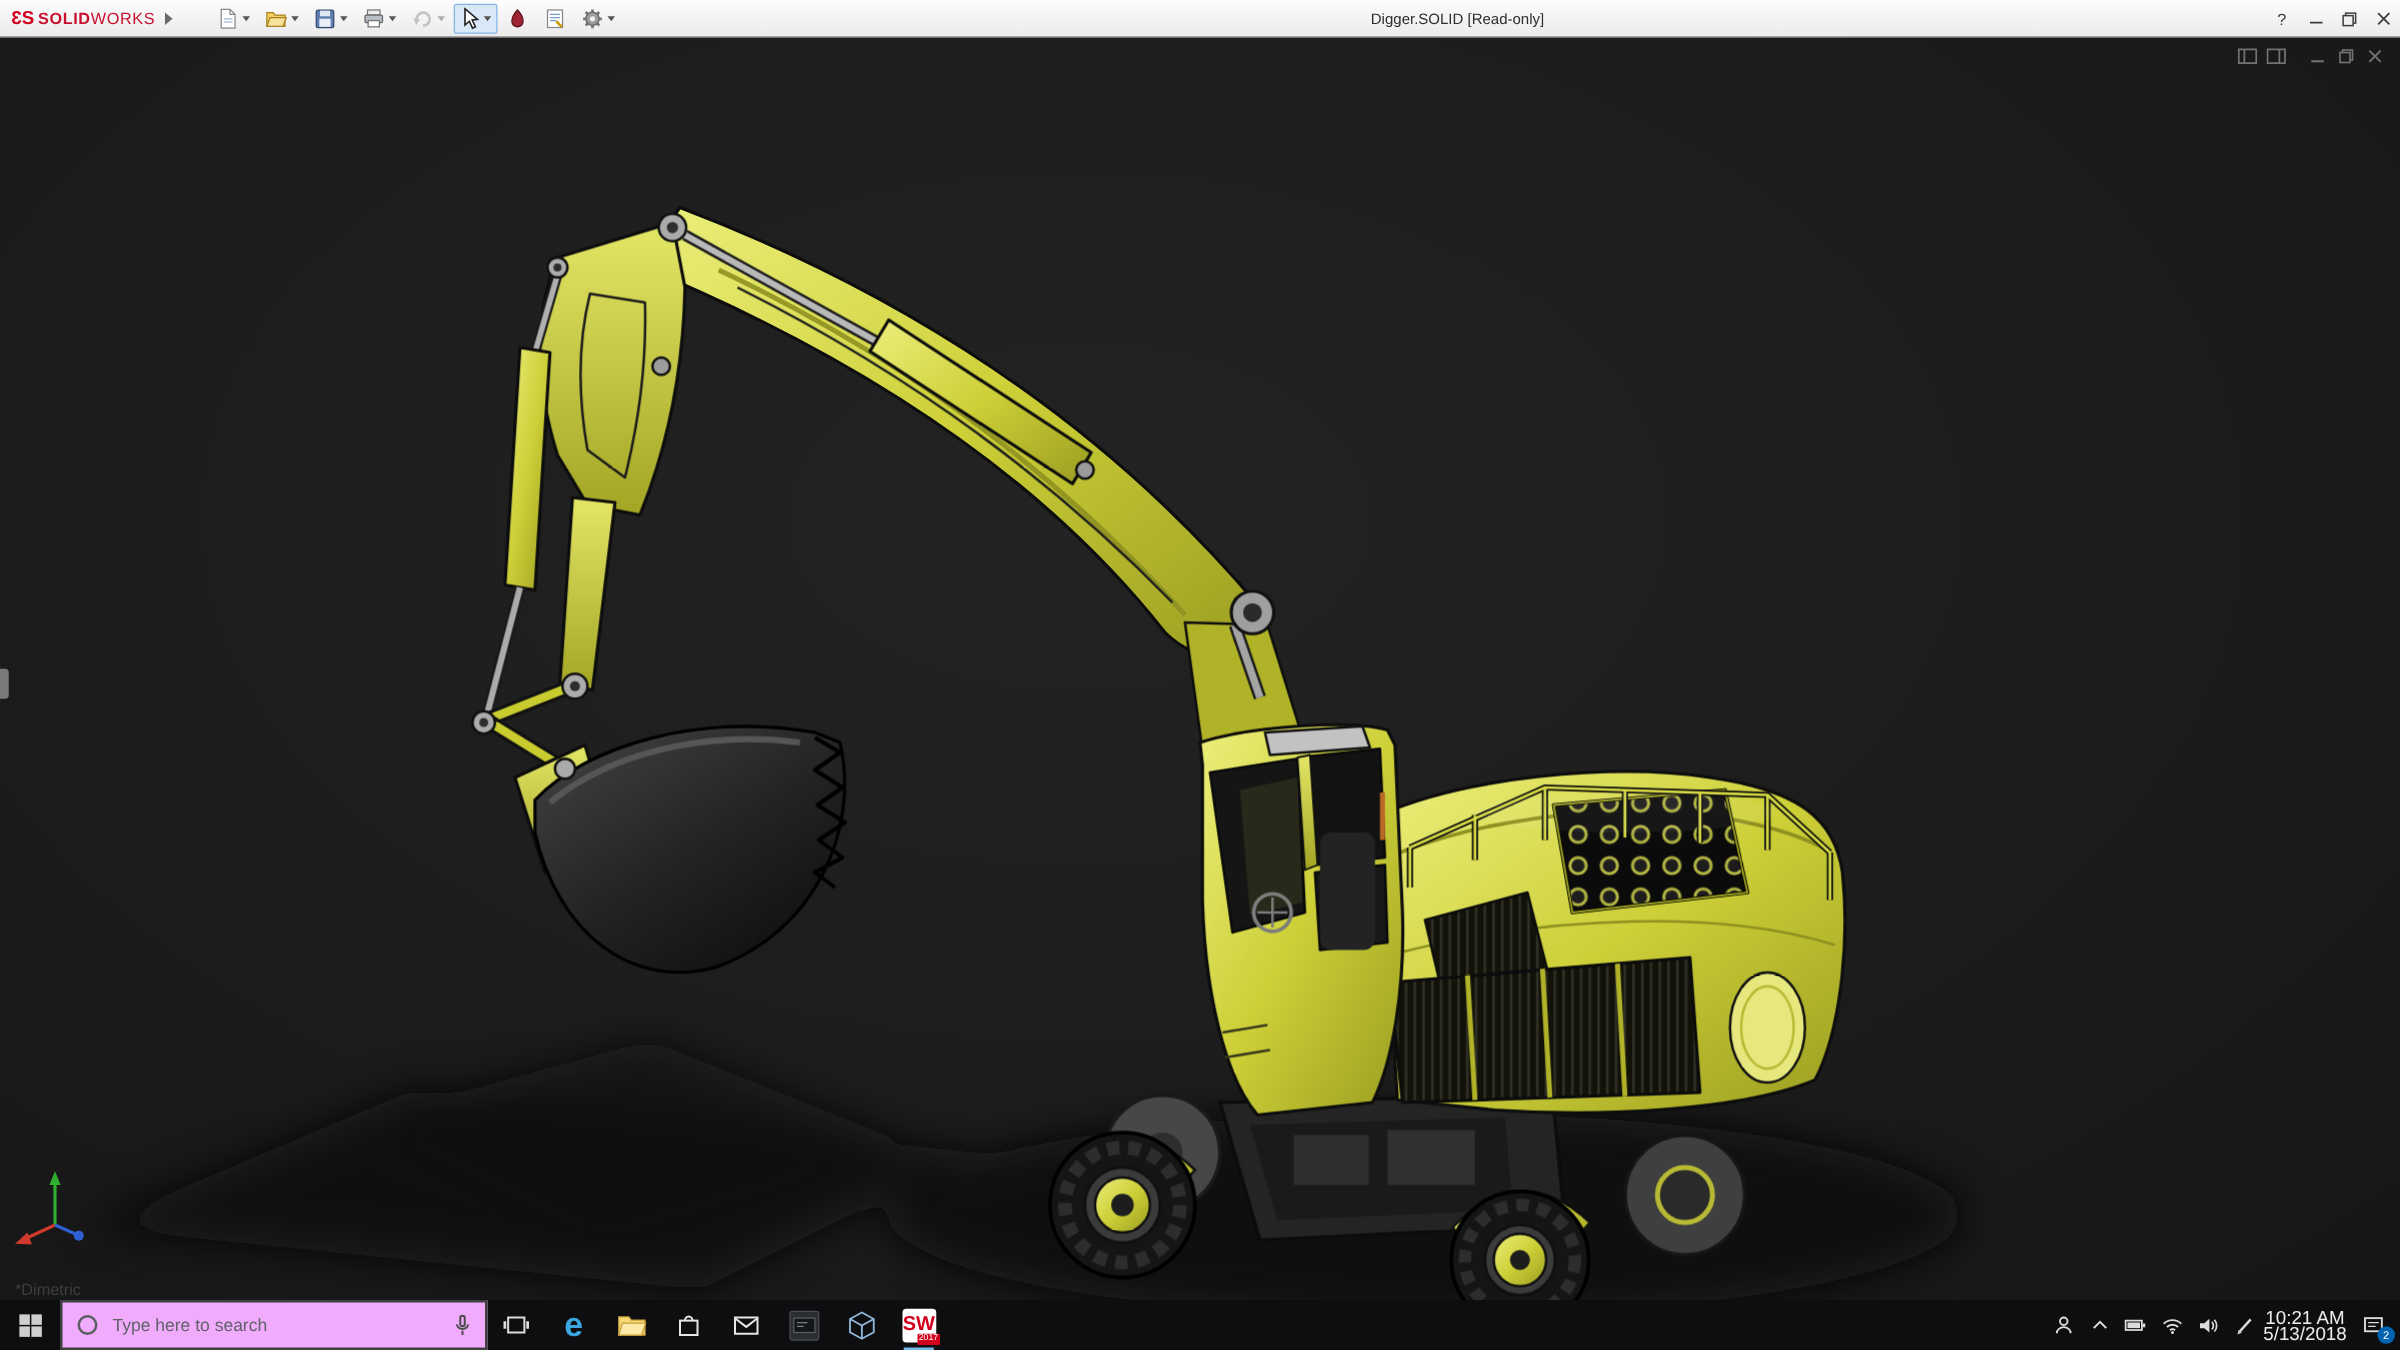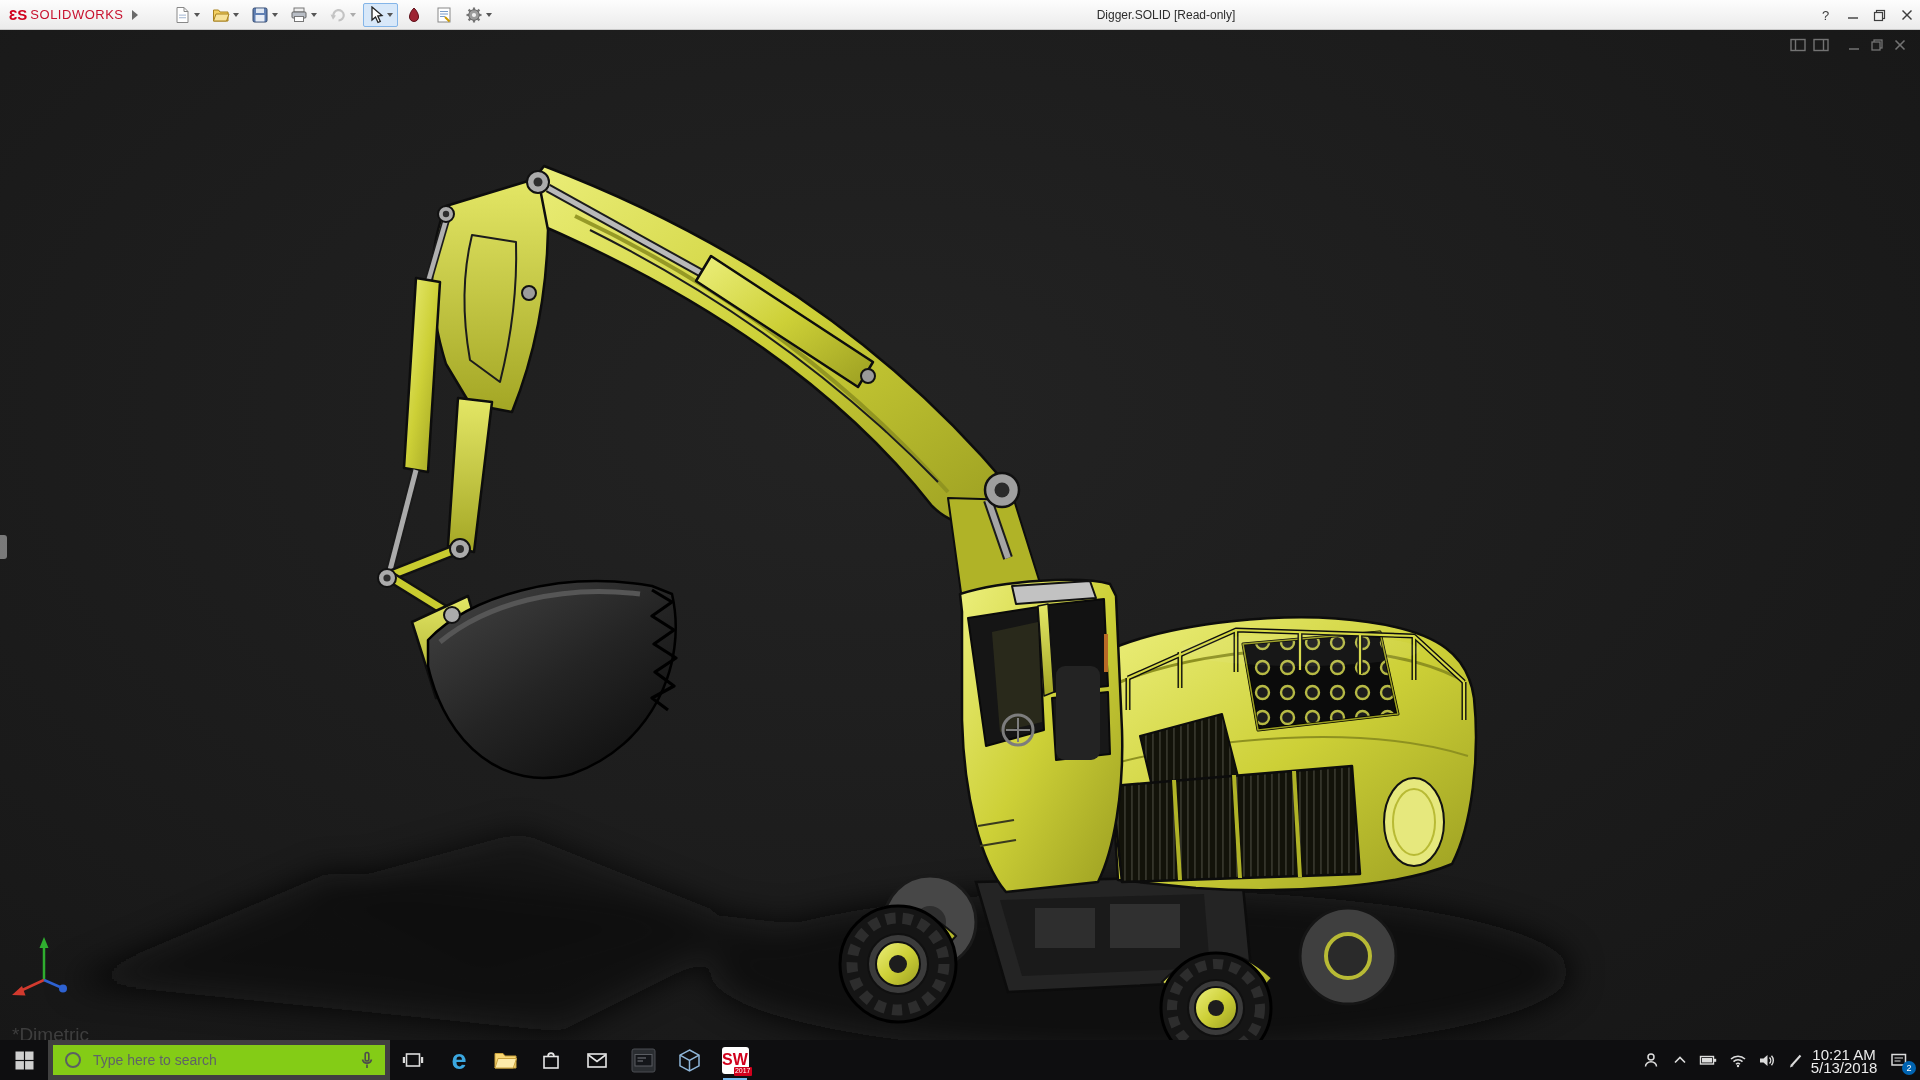--- a/index.html
+++ b/index.html
@@ -8,21 +8,21 @@
   .screen{position:relative;width:1920px;height:1080px}
 
   
   .titlebar{position:absolute;top:0;left:0;width:1920px;height:30px;
     background:linear-gradient(#fdfdfd,#ebebeb);border-bottom:1px solid #c9c9c9;
     display:flex;align-items:center;z-index:30}
   .brand{display:flex;align-items:center;padding-left:10px;gap:4px}
   .brand-mark{color:#d1001c;font-weight:bold;font-size:15px;letter-spacing:-1px}
   .mark3{display:inline-block;transform:scaleX(-1)}
   .brand-name{font-size:13px;letter-spacing:.5px;color:#c8102e}
-  .brand-name .solid{font-weight:normal}
+  .brand-name .solid{font-weight:bold}
   .flyout{margin-left:8px;width:0;height:0;border-top:5px solid transparent;
     border-bottom:5px solid transparent;border-left:6px solid #6a6a6a}
   .toolbar{display:flex;align-items:center;margin-left:30px;gap:2px}
   .tb-btn{display:flex;align-items:center;height:24px;padding:0 4px;
     border:1px solid transparent;border-radius:2px}
   .tb-btn.active{background:#d8e8f9;border-color:#84b5e8}
   .tb-btn.disabled{opacity:.45}
   .caret{width:0;height:0;border-left:3.5px solid transparent;
     border-right:3.5px solid transparent;border-top:4px solid #555;margin-left:3px}
   .doc-title{position:absolute;left:1166px;top:0;transform:translateX(-50%);
@@ -34,27 +34,27 @@
   
   .viewport{position:absolute;top:30px;left:0;width:1920px;height:1010px;
     background:radial-gradient(ellipse at 45% 38%, #232323 0%, #1c1c1c 55%, #161616 100%)}
   .scene{position:absolute;top:0;left:0}
   .doc-controls{position:absolute;top:7px;right:12px;display:flex;align-items:center;gap:6px}
   .doc-controls .grp{display:flex;gap:6px;margin-left:10px}
   .dc{width:17px;height:16px;display:flex;align-items:center;justify-content:center}
   .left-tab{position:absolute;left:0;top:505px;width:7px;height:24px;
     background:#9a9a9a;opacity:.75;border-radius:0 3px 3px 0}
   .triad{position:absolute;left:4px;top:892px}
-  .view-label{position:absolute;left:12px;top:994px;font-size:19px;color:#3e3e3e}
+  .view-label{position:absolute;left:12px;top:994px;font-size:13px;color:#3e3e3e}
 
   
   .taskbar{position:absolute;bottom:0;left:0;width:1920px;height:40px;
     background:#0e0e10;display:flex;align-items:stretch;z-index:40}
   .tk-start{width:48px;display:flex;align-items:center;justify-content:center}
-  .tk-search{width:342px;background:#84cc16;border:5px solid #404040;
+  .tk-search{width:342px;background:#f0abfc;border:2px solid #404040;
     display:flex;align-items:center;padding:0 10px;gap:10px}
   .tk-search .ph{font-size:14px;color:#5f6368;flex:1}
   .tk-btn{width:46px;display:flex;align-items:center;justify-content:center;position:relative}
   .tk-btn.open::after{content:"";position:absolute;bottom:0;left:11px;width:24px;height:2px;background:#76b9ed}
   .edge-e{font-size:27px;font-weight:bold;color:#3ba7e0;line-height:1}
   .sw-ic{width:27px;height:27px;background:#fff;border-radius:3px;position:relative;
     display:flex;align-items:center;justify-content:center}
   .sw-txt{color:#d1001c;font-weight:bold;font-size:16px}
   .sw-year{position:absolute;bottom:-2px;right:-3px;background:#d1001c;color:#fff;
     font-size:7px;padding:0 1px;border-radius:1px;line-height:1.2}

